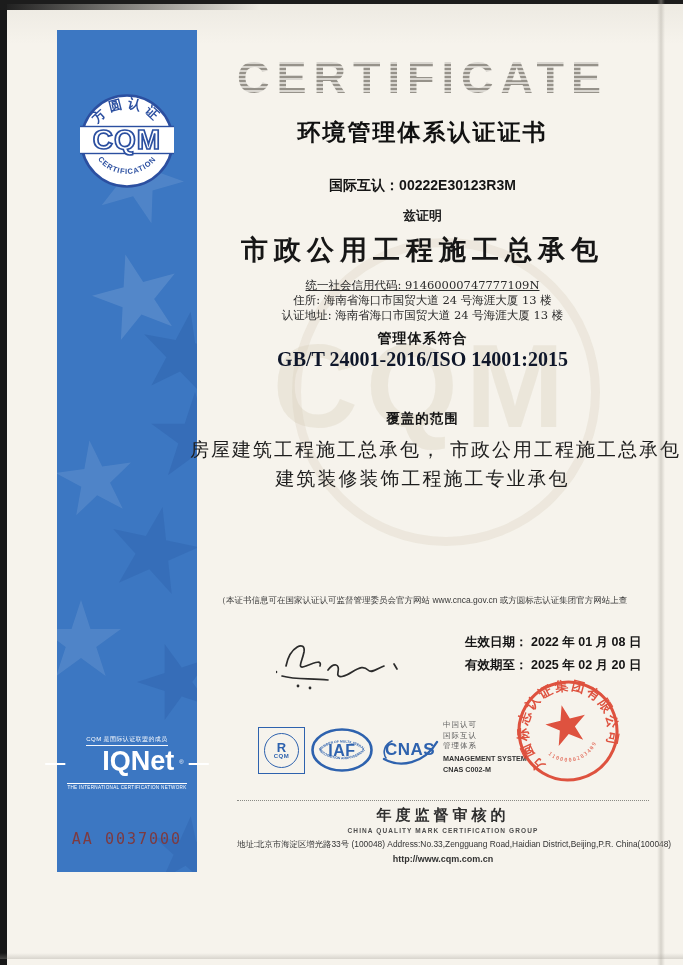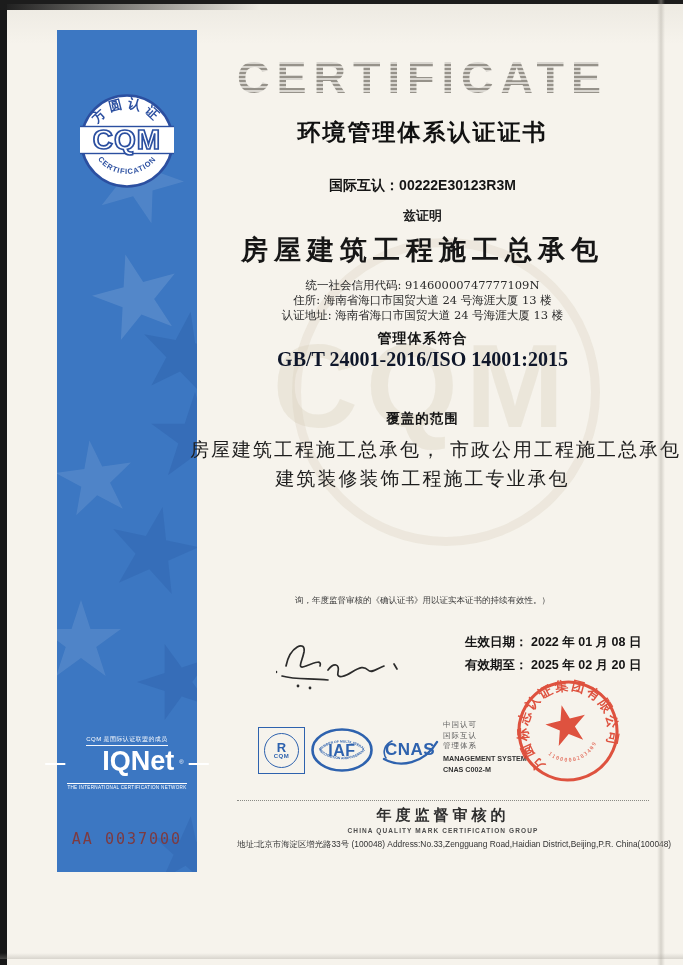--- a/index.html
+++ b/index.html
@@ -41,21 +41,21 @@
   .abs{position:absolute;left:0;width:100%;}
   .cert-heading{top:52px;font-size:45px;font-weight:bold;letter-spacing:7px;color:#b2aea6;white-space:nowrap;}
   @supports ((-webkit-background-clip:text)){
     .cert-heading{background:repeating-linear-gradient(180deg,#96928a 0 2px,#d9d6d0 2px 4px);
       -webkit-background-clip:text;background-clip:text;-webkit-text-fill-color:transparent;}
   }
   .doc-title{top:117px;font-size:23px;font-weight:bold;letter-spacing:2px;color:#111;}
   .cert-no{top:177px;font-size:14px;font-weight:bold;color:#151515;}
   .certify{top:207px;font-size:13px;font-weight:600;color:#222;}
   .company{top:232px;font-size:27px;font-weight:600;letter-spacing:6px;color:#161616;font-family:"DejaVu Serif",serif;}
-  .credit{top:278px;font-size:11.5px;color:#2a2a2a;font-family:"DejaVu Serif",serif;}
+  .credit{top:278px;font-size:11.5px;color:#2a2a2a;font-family:"DejaVu Serif",serif;text-decoration:underline;}
   .residence{top:293px;font-size:11.5px;color:#2a2a2a;font-family:"DejaVu Serif",serif;}
   .caddr{top:308px;font-size:11.5px;color:#2a2a2a;font-family:"DejaVu Serif",serif;}
   .conform{top:330px;font-size:14px;font-weight:bold;color:#151515;letter-spacing:1px;}
   .standard{top:348px;font-size:20px;font-weight:bold;color:#0f172a;font-family:"Liberation Serif",serif;}
   .scope-label{top:410px;font-size:13.5px;font-weight:bold;color:#151515;letter-spacing:1px;}
   .scope1{top:437px;font-size:19px;letter-spacing:2px;color:#1d1d1d;font-family:"DejaVu Serif",serif;white-space:nowrap;}
   .scope2{top:466px;font-size:19px;letter-spacing:2px;color:#1d1d1d;font-family:"DejaVu Serif",serif;}
   .disclaimer{top:594px;font-size:8.5px;line-height:13px;color:#3a3a3a;}
   .dates{position:absolute;left:465px;top:631px;text-align:center;font-size:12.5px;font-weight:bold;
      line-height:22.5px;color:#141414;white-space:nowrap;}
@@ -132,31 +132,31 @@
     </div>
 
     <div class="serial">AA 0037000</div>
   </div>
 
   <div class="main">
     <div class="abs cert-heading">CERTIFICATE</div>
     <div class="abs doc-title">环境管理体系认证证书</div>
     <div class="abs cert-no">国际互认：00222E30123R3M</div>
     <div class="abs certify">兹证明</div>
-    <div class="abs company">房屋建筑工程施工总承包</div>
+    <div class="abs company">市政公用工程施工总承包</div>
     <div class="abs credit">统一社会信用代码: 91460000747777109N</div>
     <div class="abs residence">住所: 海南省海口市国贸大道 24 号海涯大厦 13 楼</div>
     <div class="abs caddr">认证地址: 海南省海口市国贸大道 24 号海涯大厦 13 楼</div>
     <div class="abs conform">管理体系符合</div>
     <div class="abs standard">GB/T 24001-2016/ISO 14001:2015</div>
     <div class="abs scope-label">覆盖的范围</div>
     <div class="abs scope1">房屋建筑工程施工总承包， 市政公用工程施工总承包，</div>
     <div class="abs scope2">建筑装修装饰工程施工专业承包</div>
     <div class="abs disclaimer">
-      <div>询，年度监督审核的《确认证书》用以证实本证书的持续有效性。）</div>
+      <div>（本证书信息可在国家认证认可监督管理委员会官方网站 www.cnca.gov.cn 或方圆标志认证集团官方网站上查</div>
     </div>
   </div>
 
   <svg class="signature" viewBox="0 0 134 60">
     <g stroke="#2b2b2b" stroke-width="1.7" fill="none" stroke-linecap="round">
       <path d="M10,30 C14,10 30,4 28,16 C26,26 20,34 30,30 C40,26 46,24 44,30"></path>
       <path d="M6,40 C20,44 34,42 52,44"></path>
       <path d="M52,34 C58,26 64,28 62,36 C60,44 70,40 76,36 C84,31 88,30 92,34 C96,38 102,32 108,30"></path>
       <path d="M118,28 L121,33"></path>
     </g>
@@ -216,20 +216,21 @@
     <path id="sealNum" d="M21,51 A30,30 0 0 0 81,51" fill="none"></path>
     <text font-size="5" fill="#dd4531" letter-spacing="1.4" font-family="DejaVu Sans Mono,monospace">
       <textPath href="#sealNum" startOffset="50%" text-anchor="middle">1100000283409</textPath>
     </text>
   </svg>
 
   <div class="footer">
     <div class="group-cn">年度监督审核的</div>
     <div class="group-en">CHINA QUALITY MARK CERTIFICATION GROUP</div>
     <div class="addr">地址:北京市海淀区增光路33号 (100048)   Address:No.33,Zengguang Road,Haidian District,Beijing,P.R. China(100048)</div>
+    <div class="web">http://www.cqm.com.cn</div>
   </div>
 
   <div class="edge-left"></div>
   <div class="edge-top"></div>
   <div class="edge-top2"></div>
   <div class="edge-right"></div>
   <div class="edge-bottom"></div>
 </div>
 
 </body></html>

